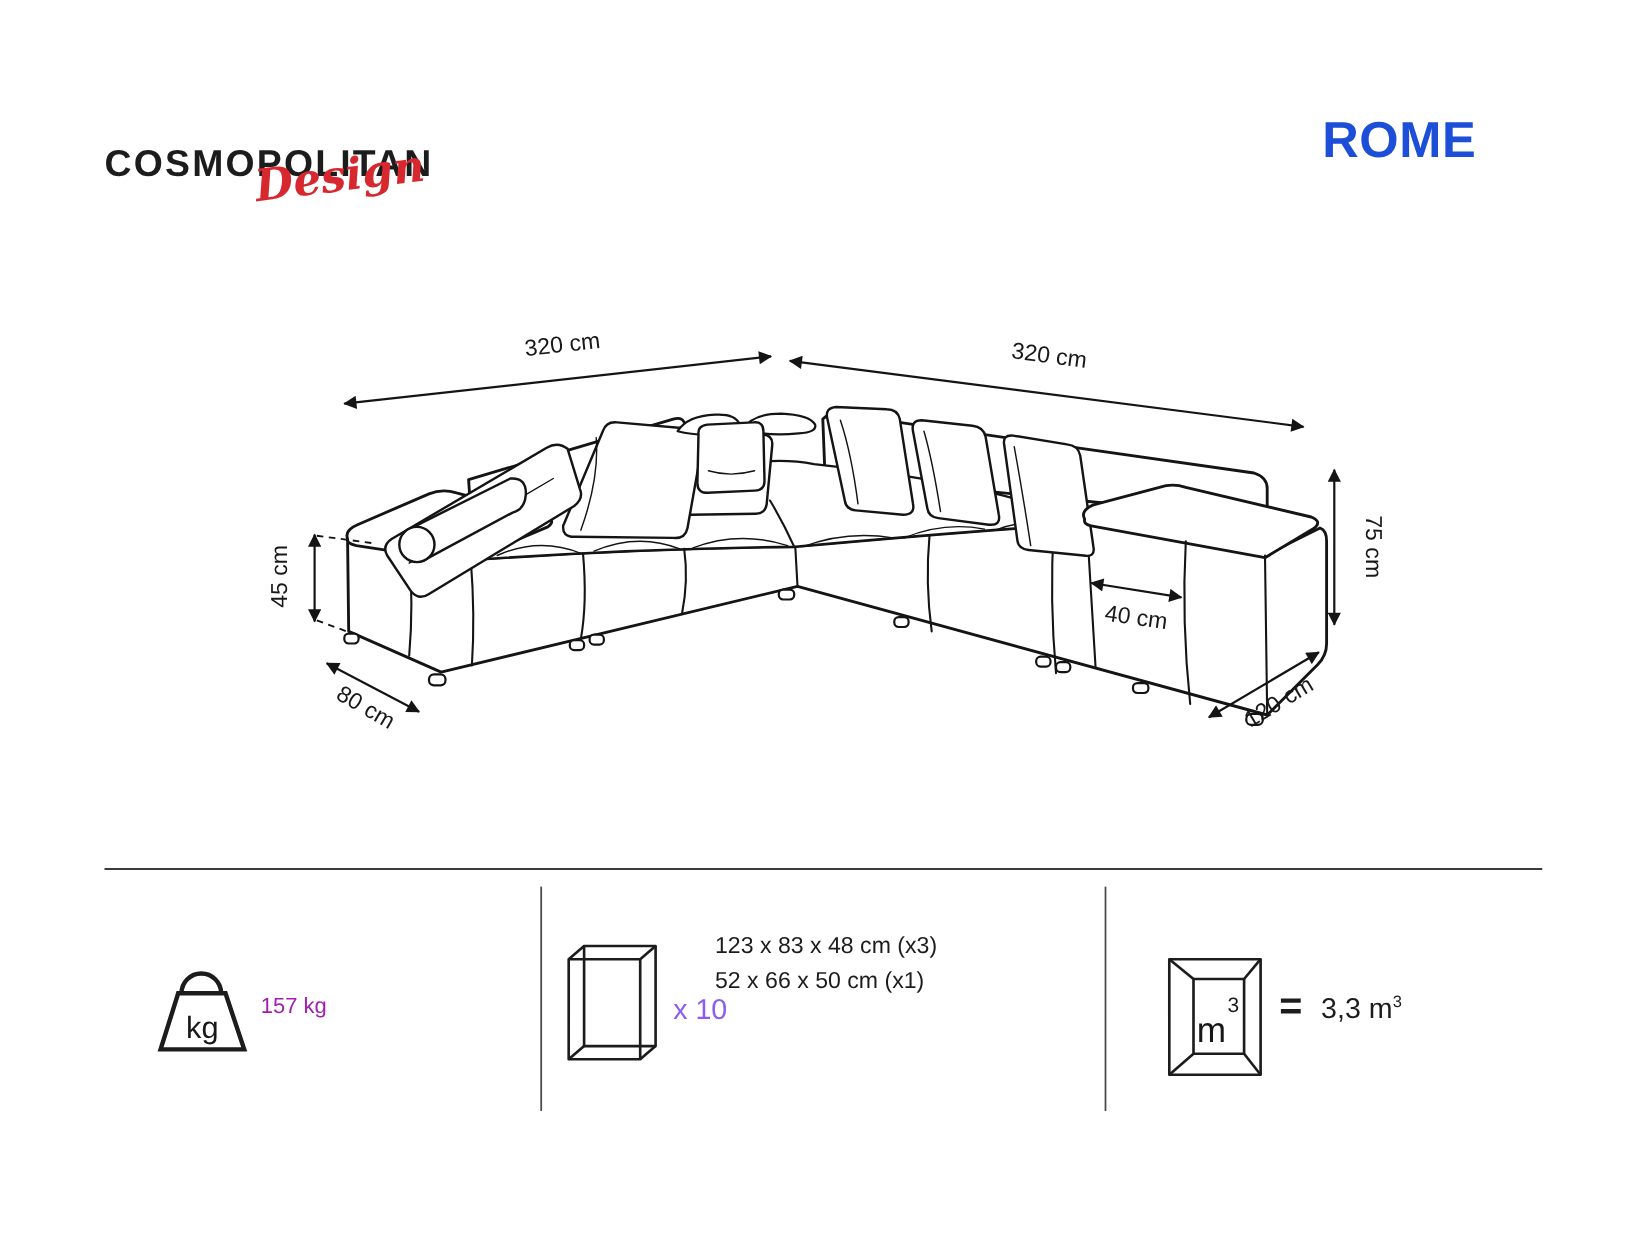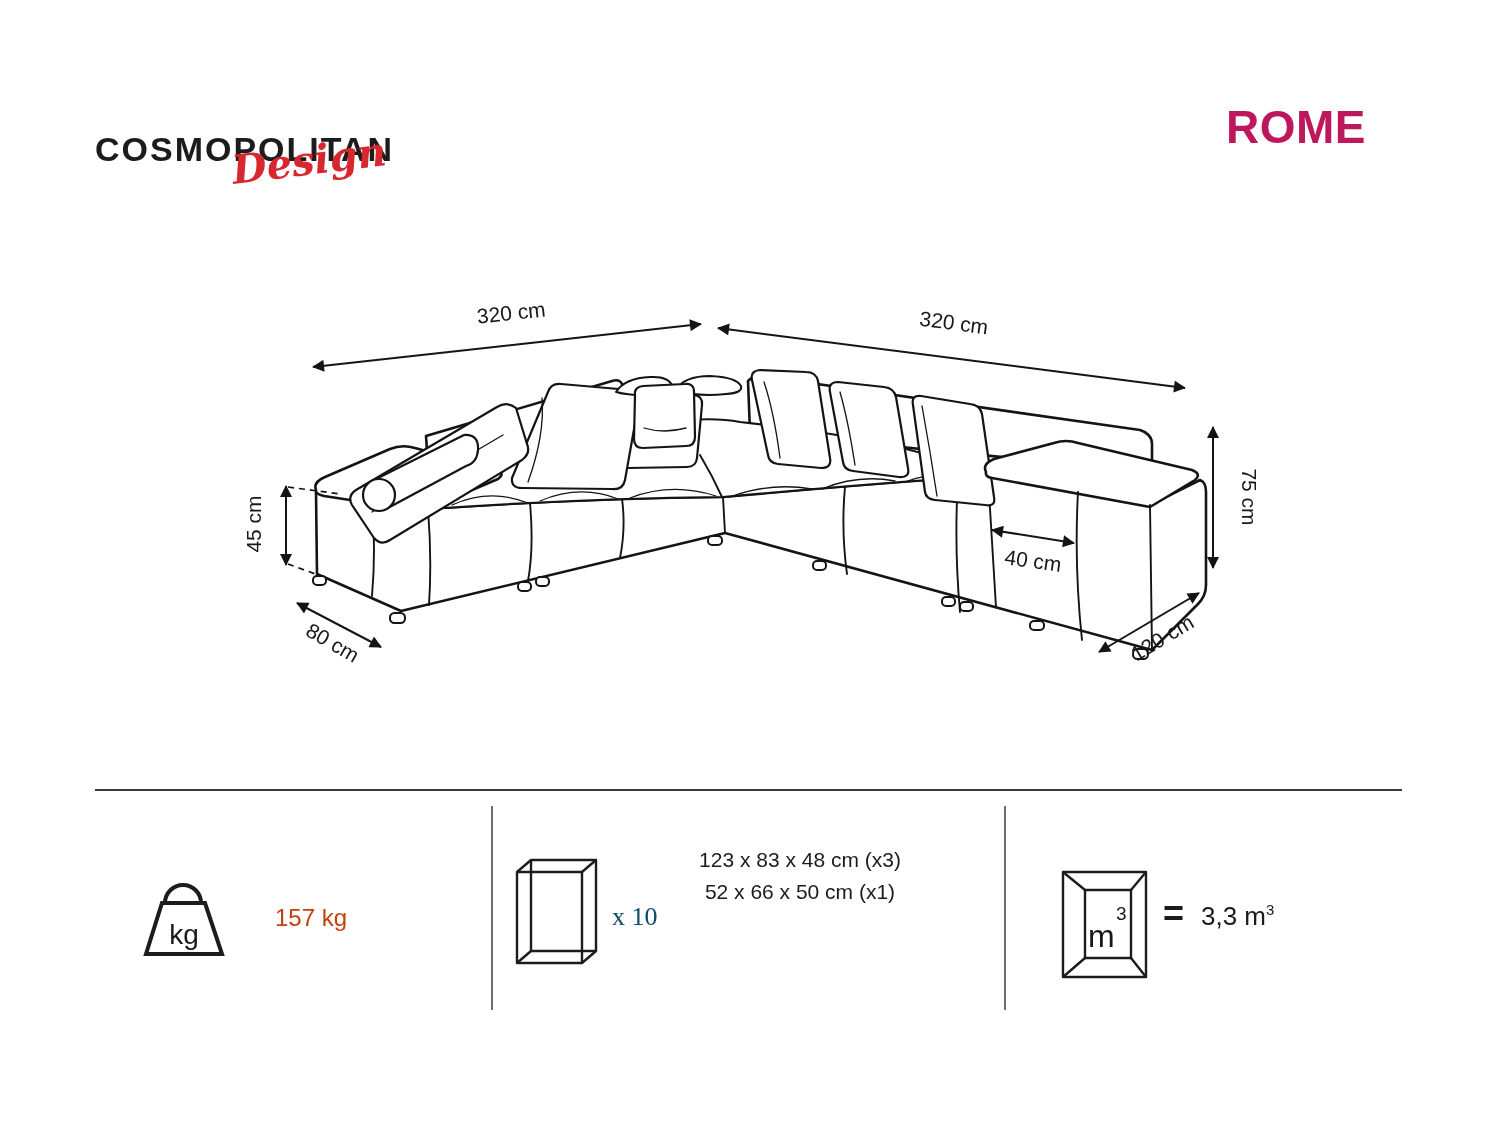--- a/index.html
+++ b/index.html
@@ -3,24 +3,24 @@
 <meta charset="utf-8">
 <style>
   html,body{margin:0;padding:0;background:#fff;}
   .stage{position:relative;width:1500px;height:1125px;background:#ffffff;overflow:hidden;
          font-family:"Liberation Sans",sans-serif;color:#1a1a1a;}
   .stage svg{position:absolute;left:0;top:0;}
   .abs{position:absolute;}
   .logo-word{font-size:34px;font-weight:800;letter-spacing:2px;color:#1c1c1c;white-space:nowrap;}
   .logo-script{font-family:"DejaVu Serif",serif;font-style:italic;font-weight:bold;font-size:40px;
                color:#d7282f;transform:rotate(-7deg);transform-origin:left center;white-space:nowrap;}
-  .page-title{font-size:46px;font-weight:800;letter-spacing:0.5px;color:#be185d;margin-left:24px;}
-  .weight-value{font-size:24px;color:#c2410c;margin-left:38px;}
-  .pkg-mult{font-size:26px;color:#0c4a6e;font-family:Liberation Serif, serif;}
-  .pkg-list{width:300px;text-align:center;font-size:21px;line-height:32px;color:#1c1c1c;}
+  .page-title{font-size:46px;font-weight:800;letter-spacing:0.5px;color:#1d4ed8;}
+  .weight-value{font-size:20px;color:#a21caf;}
+  .pkg-mult{font-size:26px;color:#8b5cf6;}
+  .pkg-list{width:300px;font-size:21px;line-height:32px;color:#1c1c1c;}
   .vol-equals{font-size:36px;font-weight:700;color:#1c1c1c;}
   .vol-value{font-size:26px;color:#1c1c1c;}
   sup{font-size:15px;}
   svg text{font-family:"Liberation Sans",sans-serif;fill:#181818;}
   .dimlab{font-size:21px;}
   .sofa{fill:#ffffff;stroke:#141414;stroke-width:2.6;stroke-linejoin:round;stroke-linecap:round;}
   .seam{fill:none;stroke:#141414;stroke-width:1.9;stroke-linecap:round;}
   .crease{fill:none;stroke:#141414;stroke-width:1.3;stroke-linecap:round;}
   .dim{stroke:#141414;stroke-width:2;fill:none;}
   .dash{stroke:#141414;stroke-width:1.7;stroke-dasharray:6 5;fill:none;}

